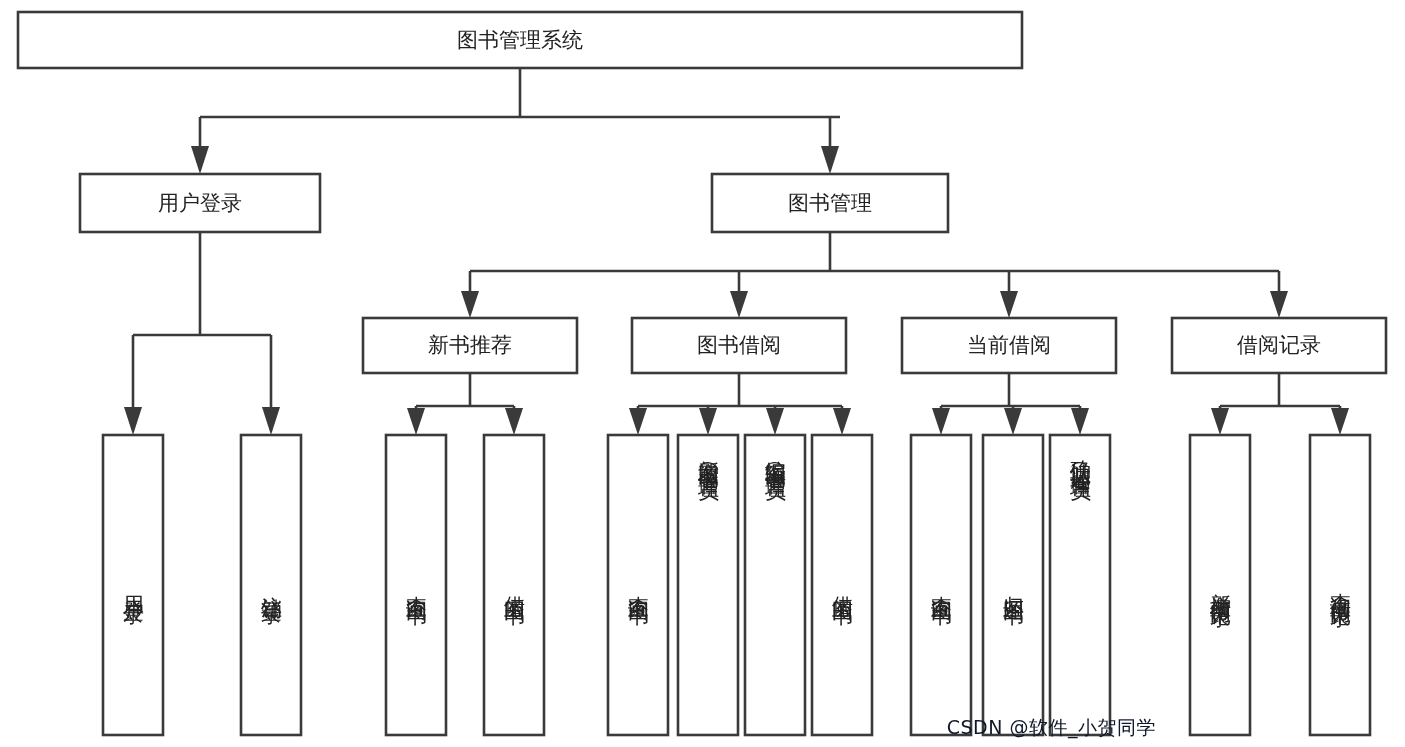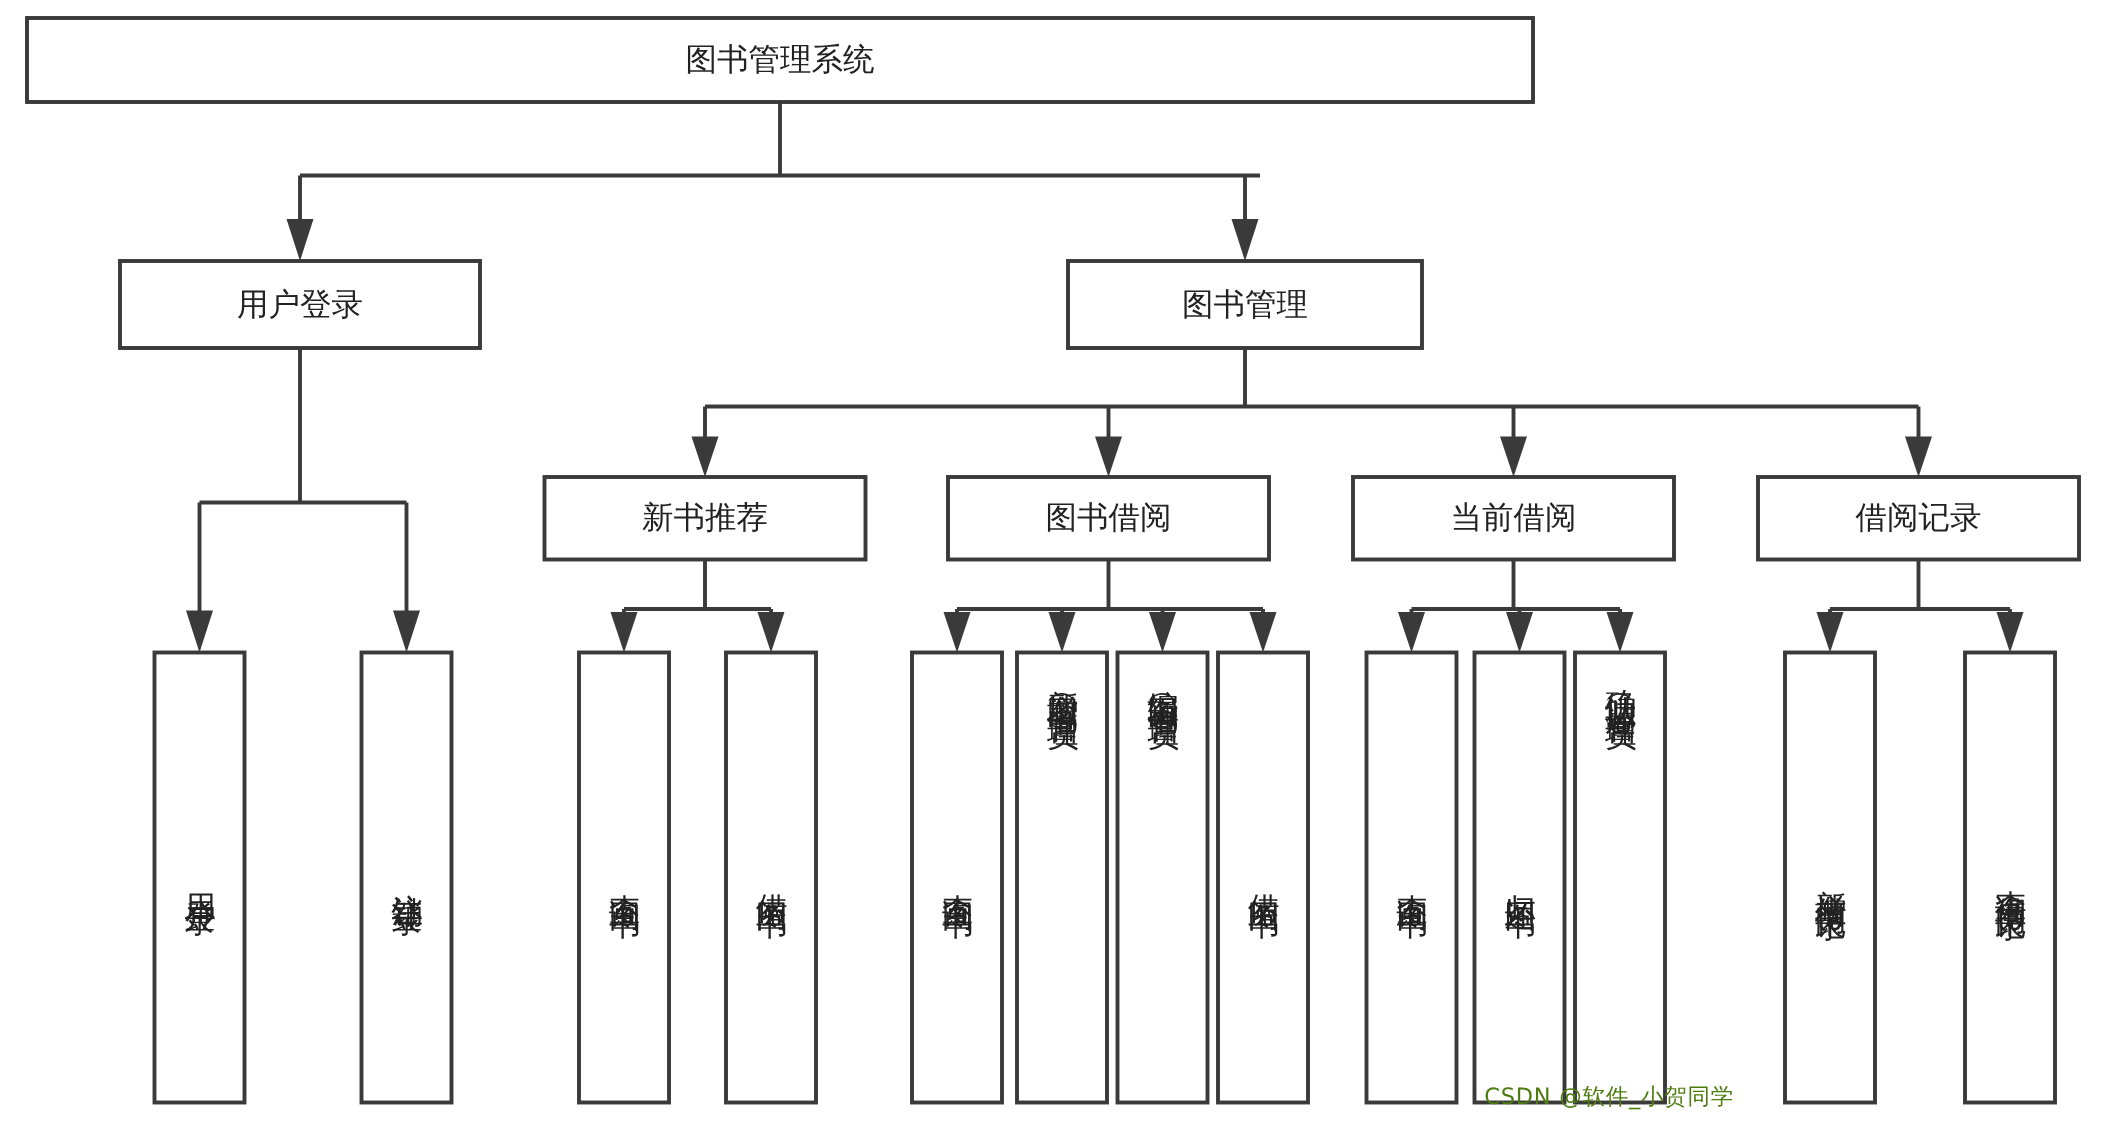--- a/index.html
+++ b/index.html
@@ -61,22 +61,22 @@
     align-items: center;
     justify-content: center;
     pointer-events: none;
     white-space: nowrap;
   }
   .watermark {
     position: absolute;
     right: 8px;
     bottom: 6px;
     font-family: "DejaVu Sans", "Liberation Sans", sans-serif;
-    font-size: 15px;
-    color: #4d7c0f;
+    font-size: 19px;
+    color: #0f172a;
     letter-spacing: 0.5px;
     white-space: nowrap;
   }
 </style>
 </head>
 <body>
 
 <div id="diagram-root">
 
   <svg class="diagram-canvas" viewBox="0 0 1405 747">

